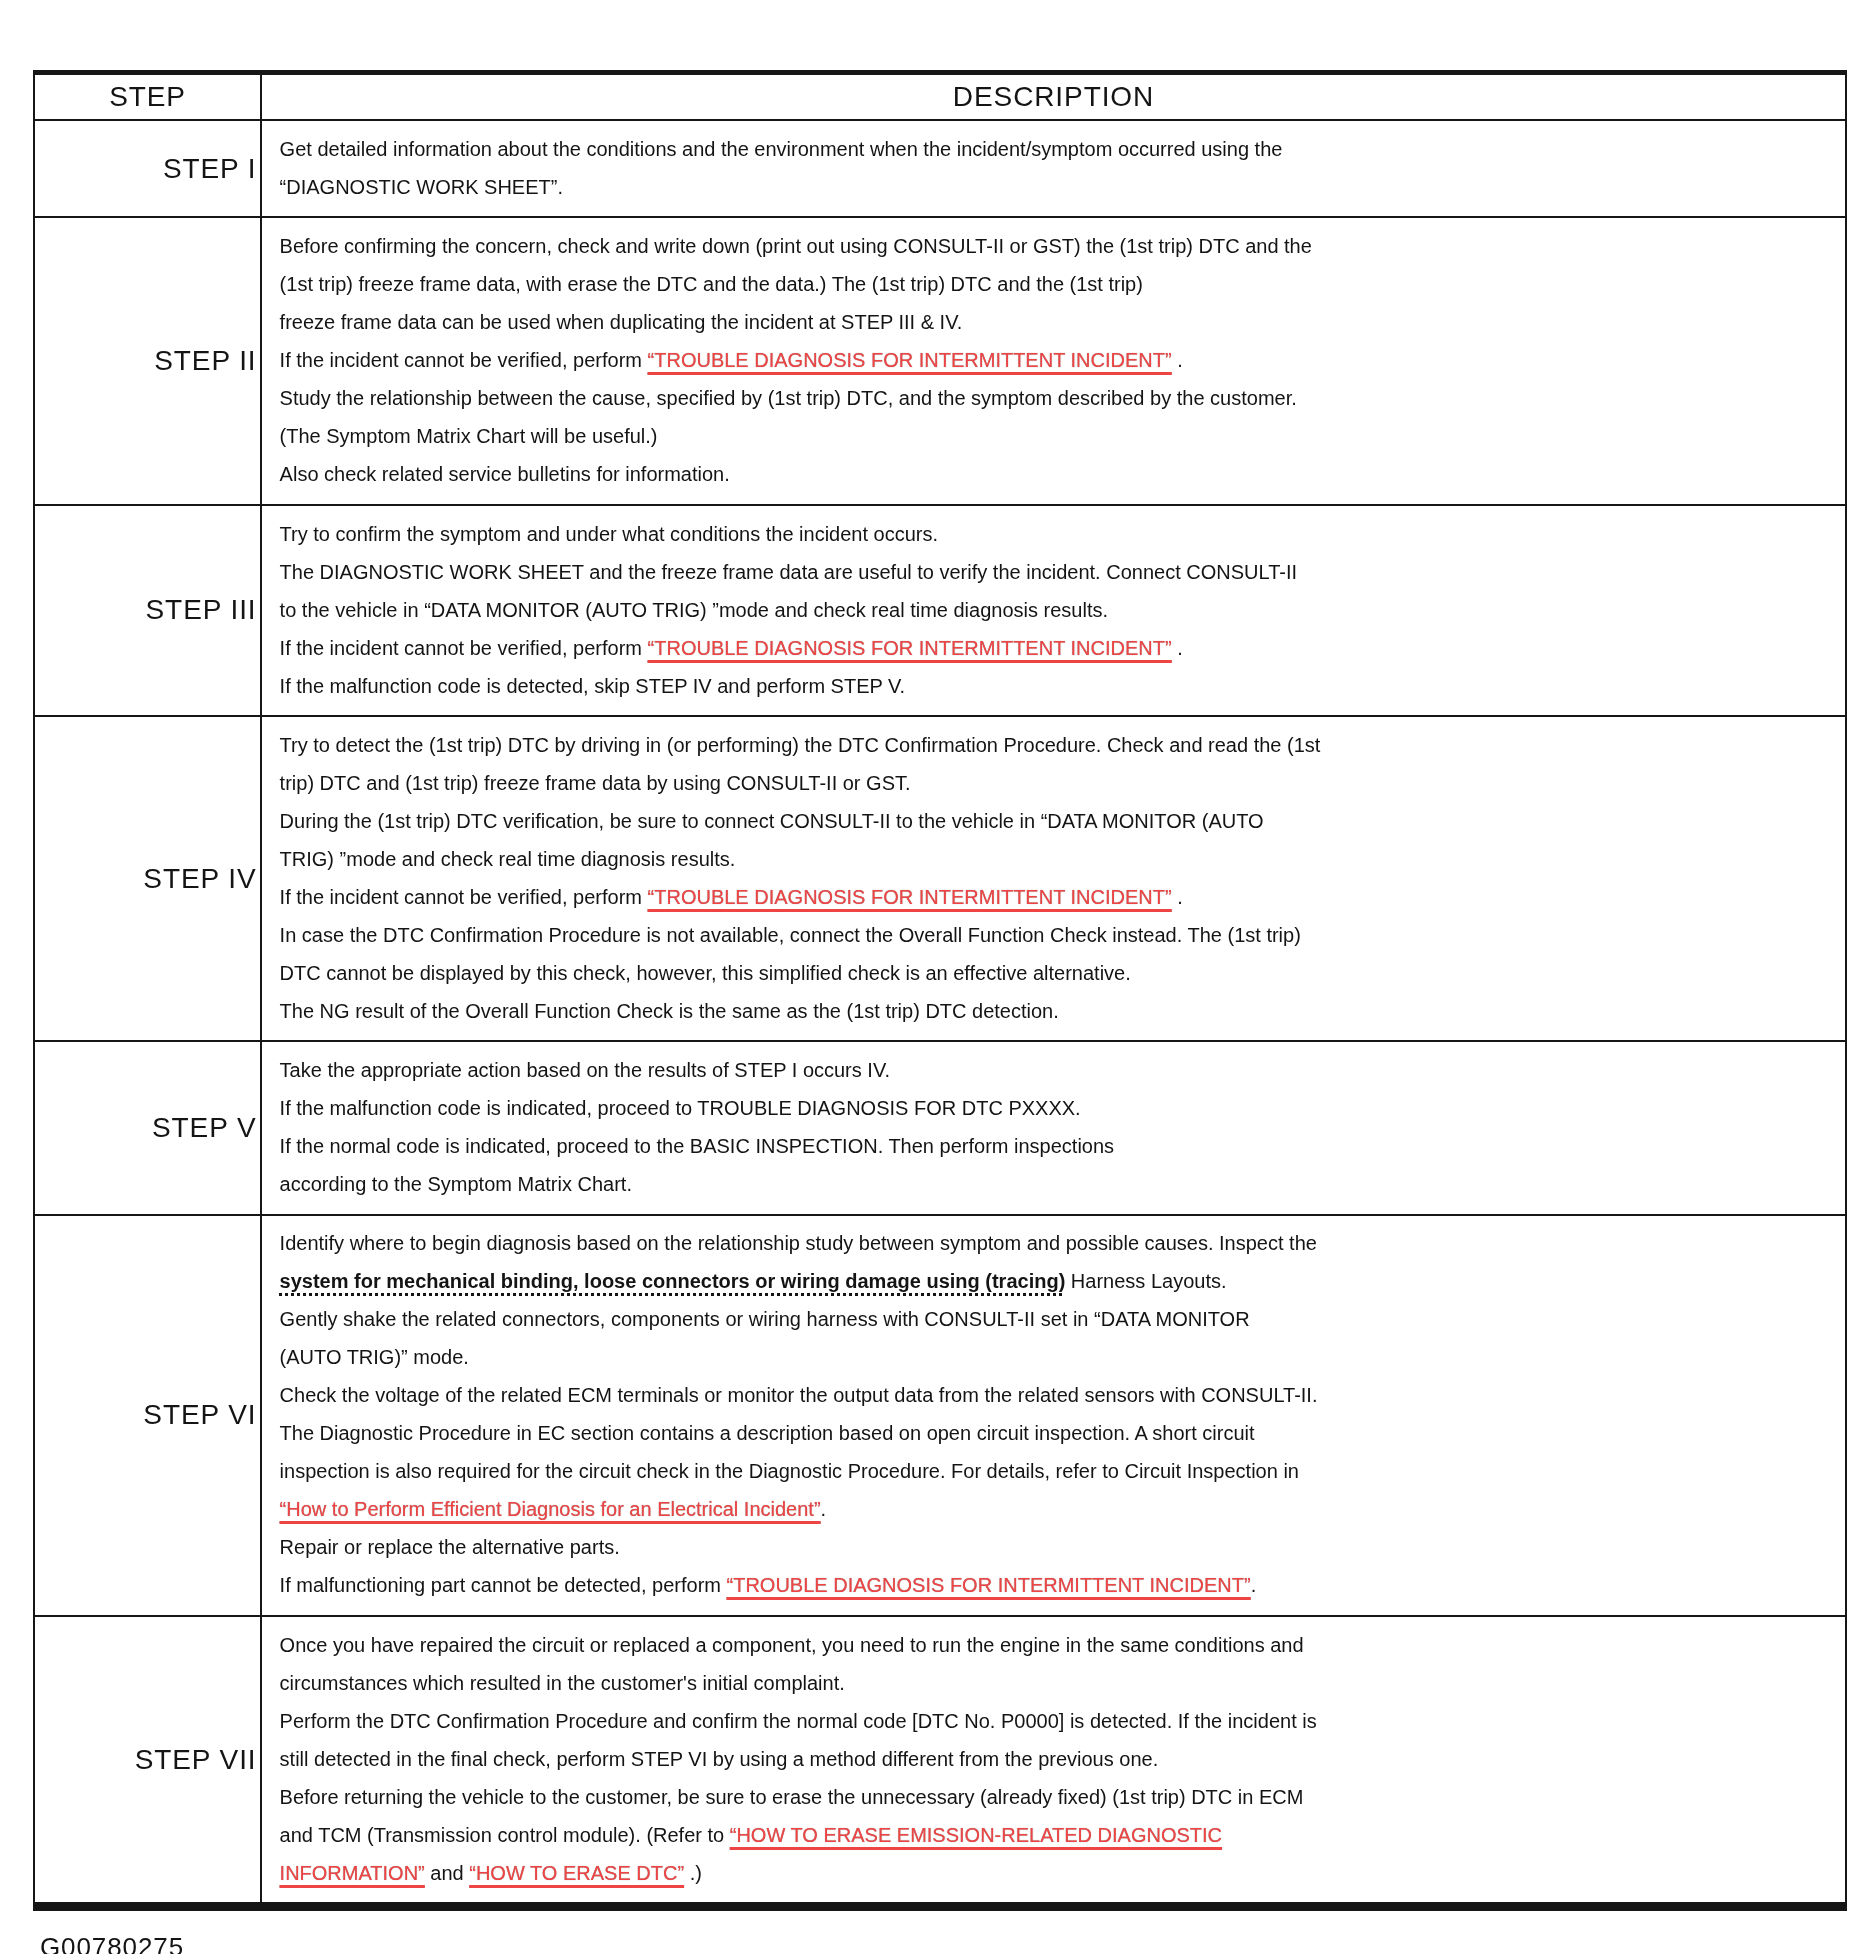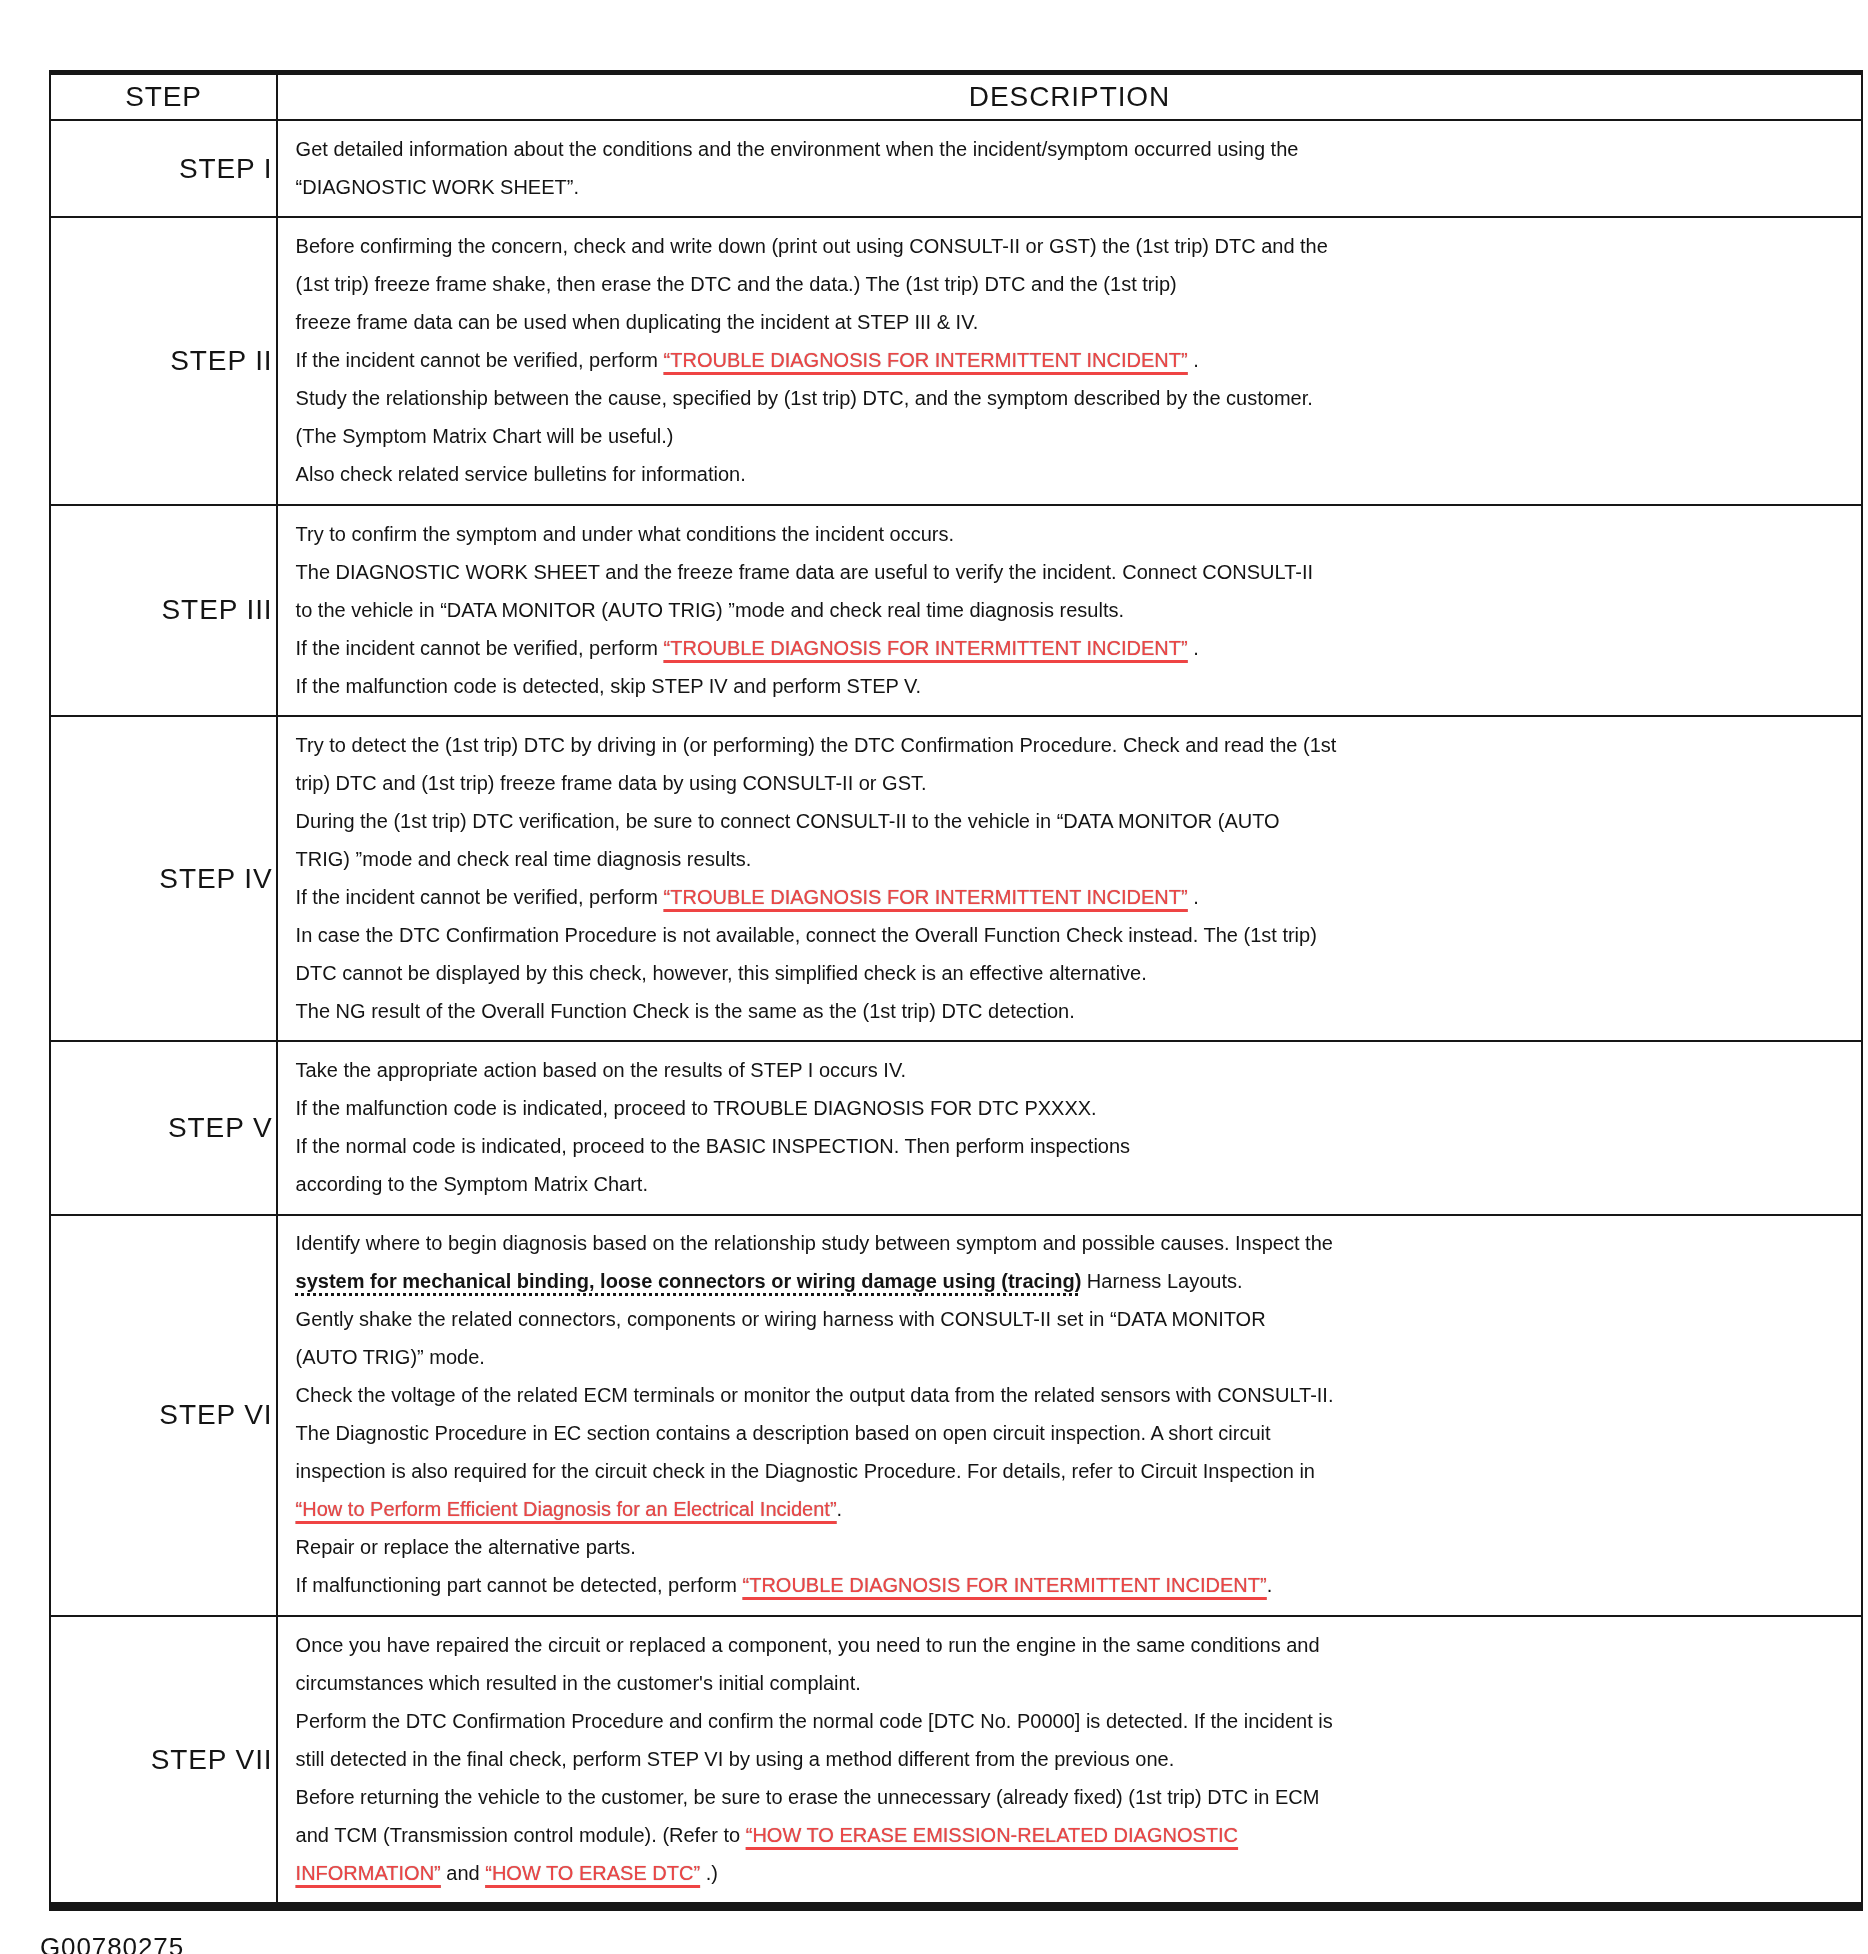--- a/index.html
+++ b/index.html
@@ -28,21 +28,20 @@
   table.steps-table,
   table.steps-table th,
   table.steps-table td {
     border: 2.6px solid #161616;
   }
   table.steps-table {
     border-top-width: 5.3px;
     border-left-width: 2.6px;
     border-right-width: 2.6px;
     border-bottom-width: 9.7px;
-    margin-left: 16px;
   }
   th.col-step { width: 218px; }
   thead th {
     font-weight: normal;
     font-size: 28px;
     padding: 6.1px 3.5px;
     text-align: center;
     letter-spacing: 0.9px;
     border-bottom-width: 3.5px;
   }
@@ -99,21 +98,21 @@
           <td class="step-cell">STEP I</td>
           <td class="desc-cell">
             <div class="line"><span>Get detailed information about the conditions and the environment when the incident/symptom occurred using the</span></div>
             <div class="line"><span>“DIAGNOSTIC WORK SHEET”.</span></div>
           </td>
         </tr>
         <tr>
           <td class="step-cell">STEP II</td>
           <td class="desc-cell">
             <div class="line"><span>Before confirming the concern, check and write down (print out using CONSULT-II or GST) the (1st trip) DTC and the</span></div>
-            <div class="line"><span>(1st trip) freeze frame shake, then erase the DTC and the data.) The (1st trip) DTC and the (1st trip)</span></div>
+            <div class="line"><span>(1st trip) freeze frame data, with erase the DTC and the data.) The (1st trip) DTC and the (1st trip)</span></div>
             <div class="line"><span>freeze frame data can be used when duplicating the incident at STEP III &amp; IV.</span></div>
             <div class="line"><span>If the incident cannot be verified, perform </span><span class="ref-link">“TROUBLE DIAGNOSIS FOR INTERMITTENT INCIDENT”</span><span> .</span></div>
             <div class="line"><span>Study the relationship between the cause, specified by (1st trip) DTC, and the symptom described by the customer.</span></div>
             <div class="line"><span>(The Symptom Matrix Chart will be useful.)</span></div>
             <div class="line"><span>Also check related service bulletins for information.</span></div>
           </td>
         </tr>
         <tr>
           <td class="step-cell">STEP III</td>
           <td class="desc-cell">

